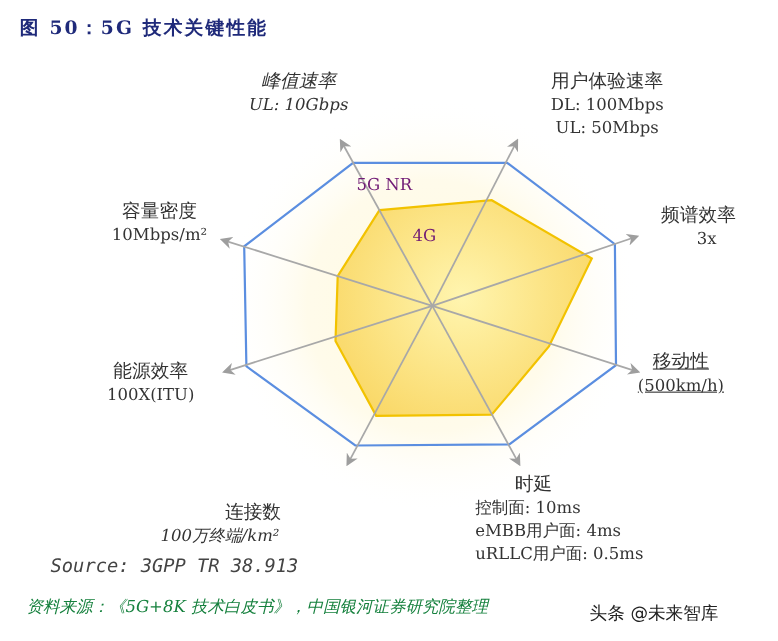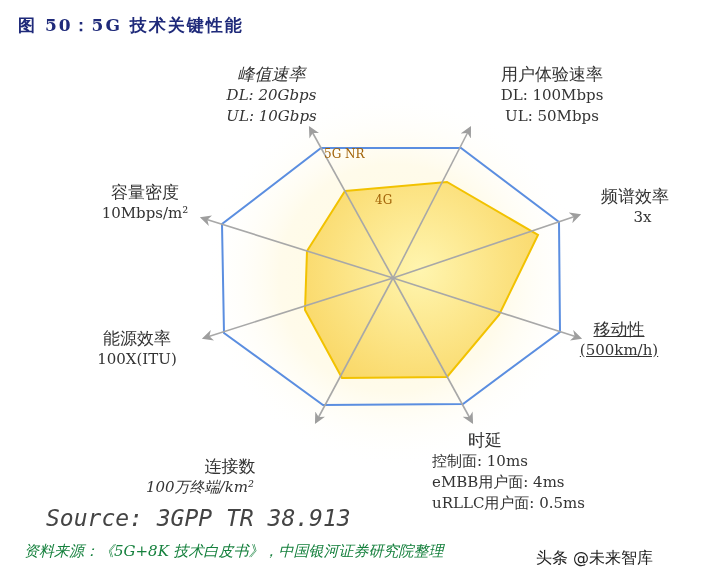--- a/index.html
+++ b/index.html
@@ -6,25 +6,25 @@
   body { width:707px; height:583px; background:#ffffff; position:relative; overflow:hidden;
          font-family:"DejaVu Serif", serif; color:#3a3a3a; }
   .title { position:absolute; left:18px; top:14px; font-family:"DejaVu Serif", serif; font-weight:bold;
            font-size:17px; color:#1f2a7a; letter-spacing:2px; }
   svg.radar { position:absolute; left:0; top:0; }
   .lbl { position:absolute; text-align:center; font-size:15px; line-height:21px; color:#333; white-space:nowrap; }
   .lbl .h { font-size:17px; color:#333; }
   .lbl.left { text-align:left; }
   .ital { font-style:italic; }
   .source { position:absolute; left:46px; top:505px; font-family:"DejaVu Sans Mono", monospace; font-style:italic;
-            font-size:23px; color:#444; }
+            font-size:17px; color:#444; }
   .datasrc { position:absolute; left:24px; top:542px; font-family:"DejaVu Serif", serif; font-style:italic;
              font-size:15px; color:#15803d; }
   .watermark { position:absolute; left:536px; top:548px; font-family:"DejaVu Sans", sans-serif; font-size:16px; color:#222; }
-  .series-lbl { position:absolute; font-size:12px; color:#a16207; }
+  .series-lbl { position:absolute; font-size:15px; color:#701a75;margin-top:12px; }
 </style>
 </head>
 <body>
 
 <div class="title">图 50：5G 技术关键性能</div>
 
 <svg class="radar" width="707" height="583" viewBox="0 0 707 583">
   <defs>
     <radialGradient id="glow" cx="393" cy="278" r="190" gradientUnits="userSpaceOnUse">
       <stop offset="0" stop-color="#fffbe0" stop-opacity="0.9"></stop>
@@ -56,21 +56,20 @@
     <line x1="393" y1="278" x2="204" y2="338"></line>
     <line x1="393" y1="278" x2="202" y2="218"></line>
   </g>
 </svg>
 
 <div class="series-lbl" style="left:324px;top:147px;">5G  NR</div>
 <div class="series-lbl" style="left:375px;top:193px;">4G</div>
 
 <div class="lbl" style="left:204px;top:64px;width:135px;font-style:italic;">
   <div class="h">峰值速率</div>
-  <div>DL:  20Gbps</div>
   <div>UL:  10Gbps</div>
 </div>
 
 <div class="lbl" style="left:472px;top:64px;width:160px;">
   <div class="h">用户体验速率</div>
   <div>DL:  100Mbps</div>
   <div>UL:  50Mbps</div>
 </div>
 
 <div class="lbl" style="left:585px;top:186px;width:100px;">

